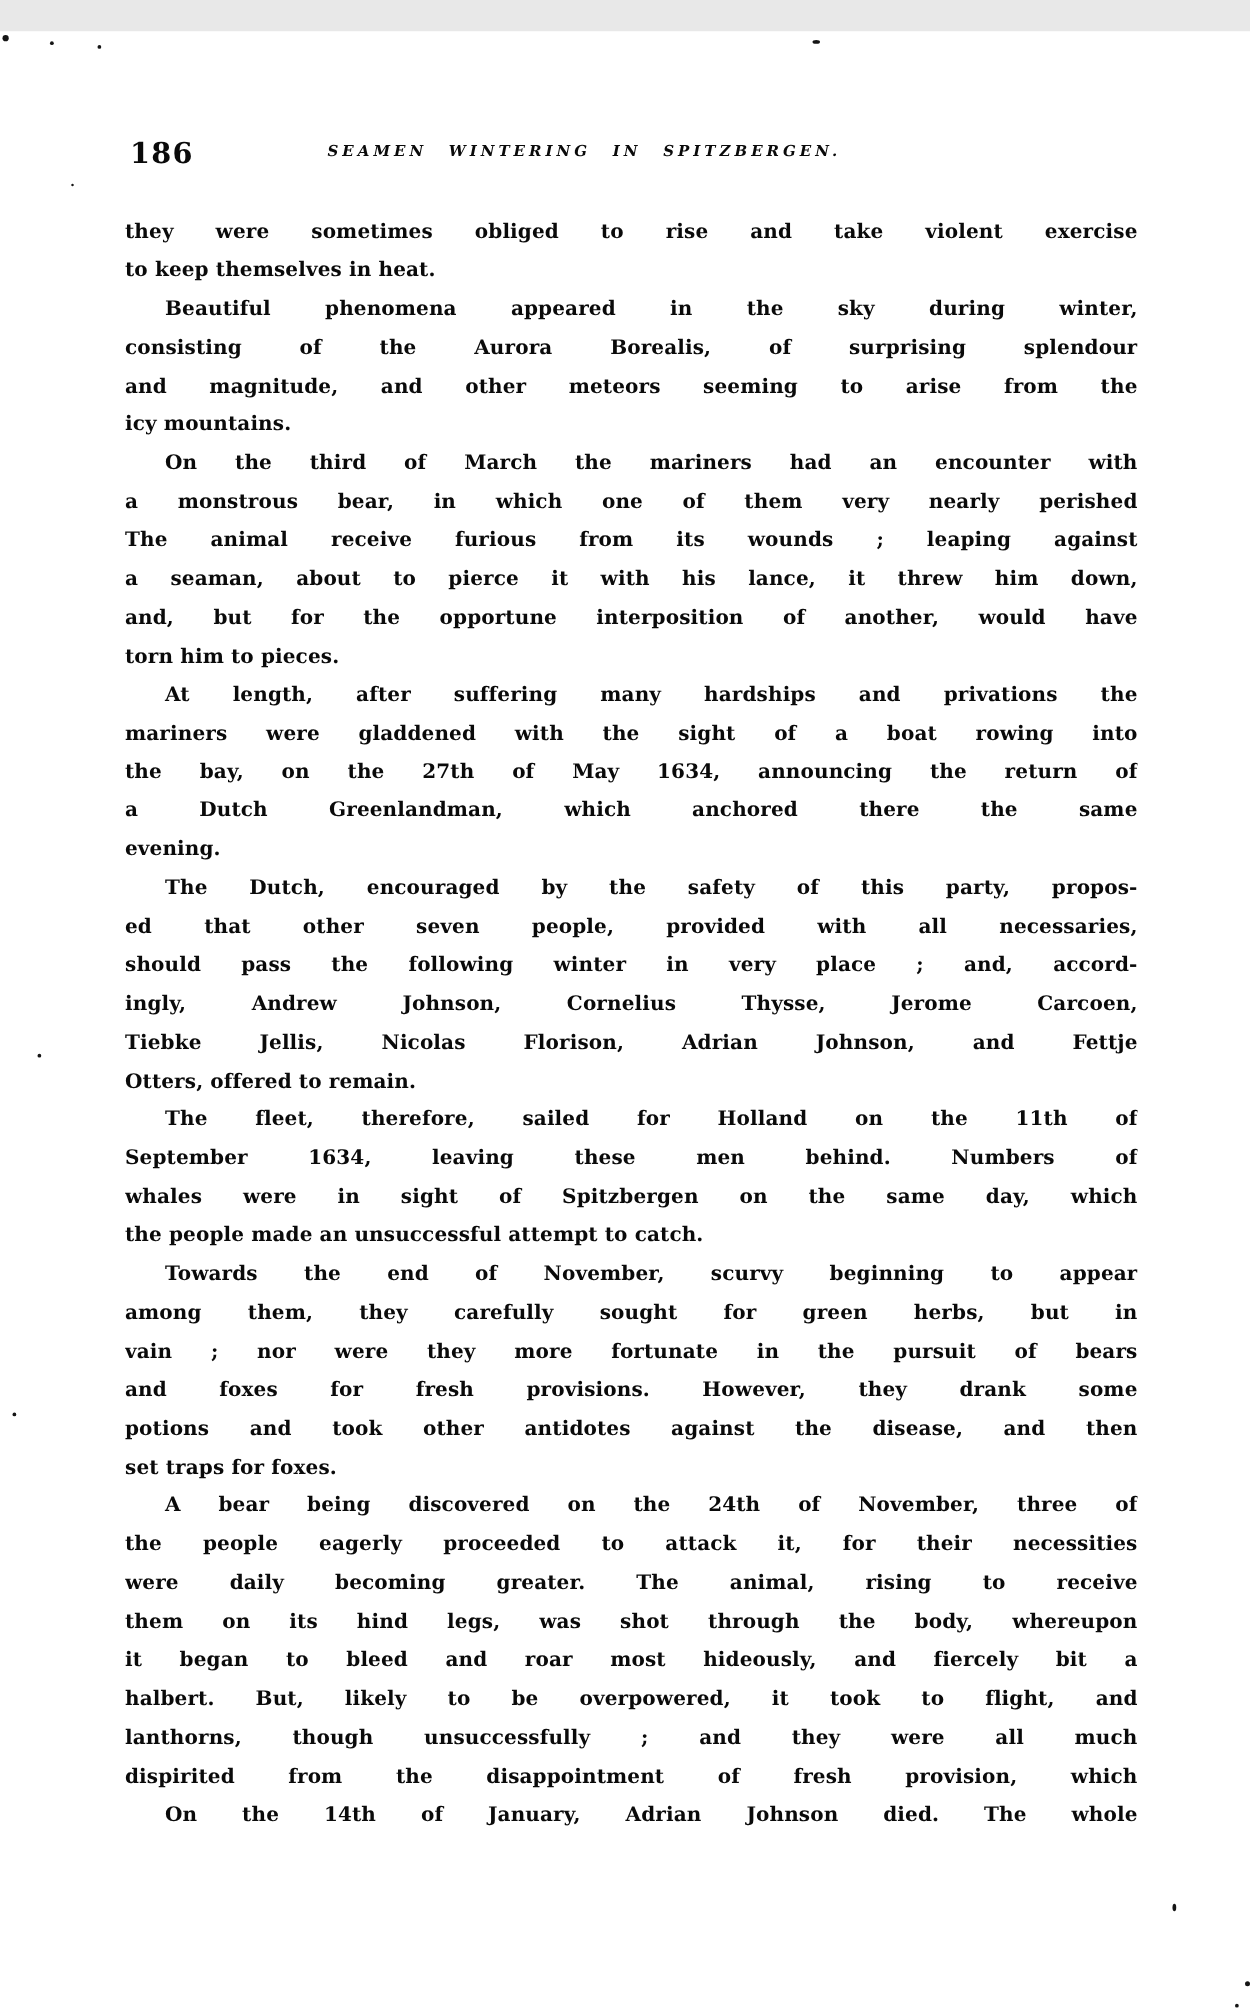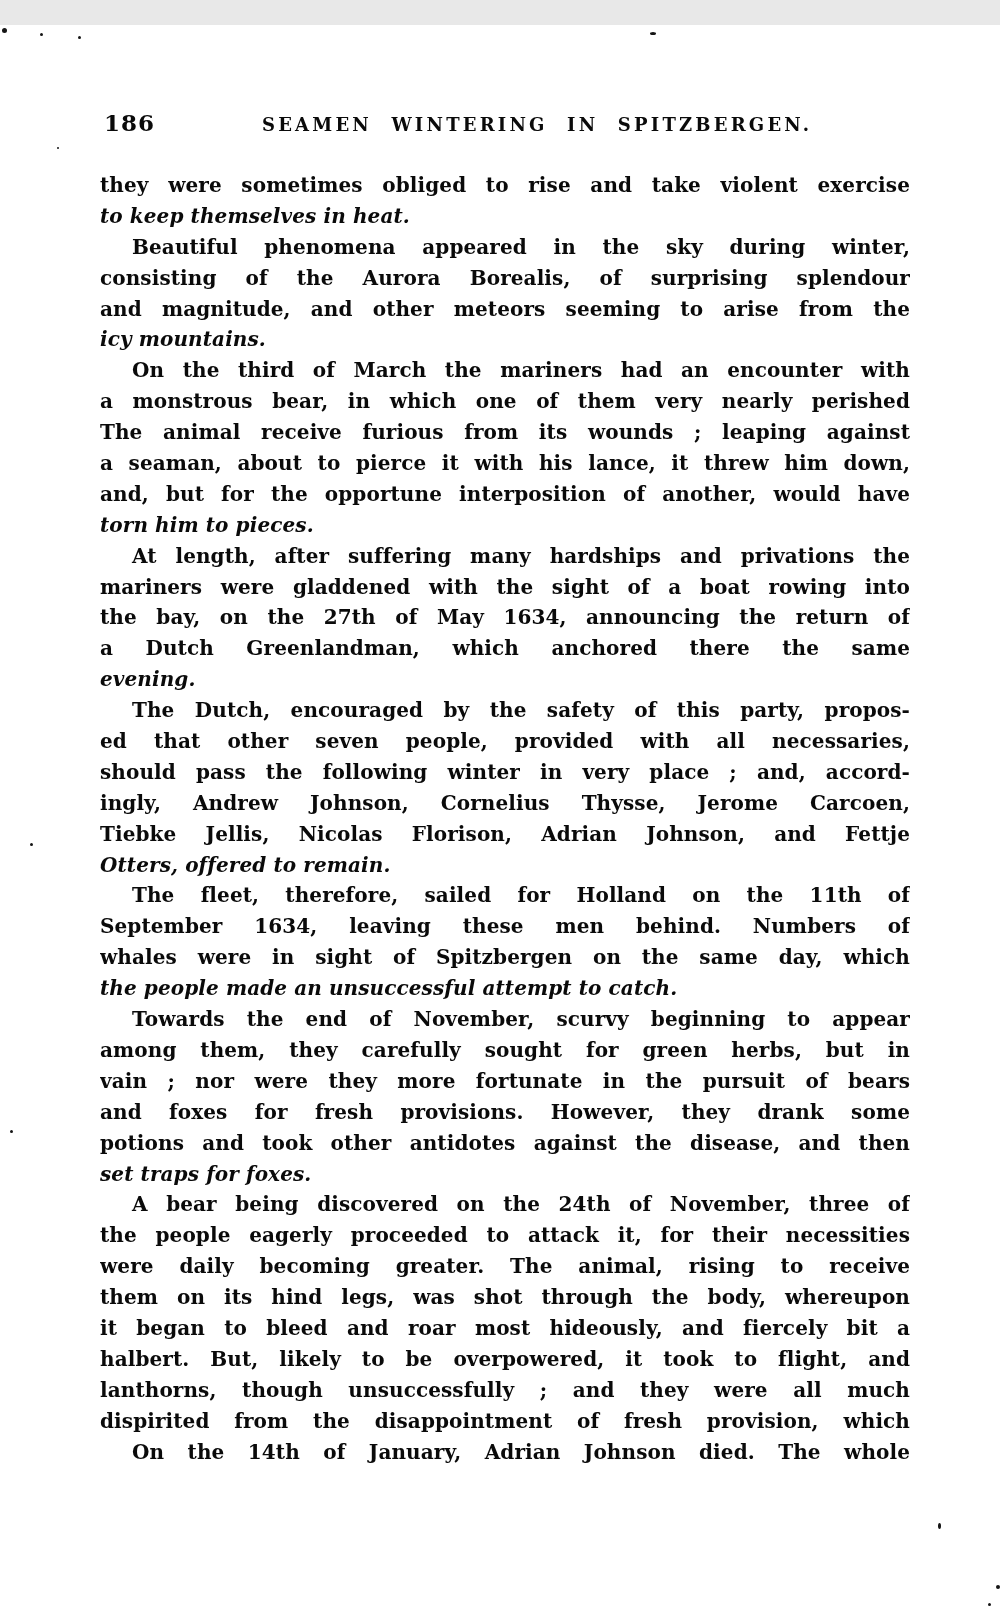--- a/index.html
+++ b/index.html
@@ -29,50 +29,50 @@
     left: 104px;
     top: 0;
     font-size: 23px;
     font-weight: 700;
     letter-spacing: 1px;
   }
   .running-title {
     position: absolute;
     left: 262px;
     top: 5px;
-    font-size: 18px;
+    font-size: 12px;
     font-weight: 700;
     letter-spacing: 3.2px;
     word-spacing: 10px;
     white-space: nowrap;
+    font-style: italic;
   }
   .page-body {
     position: absolute;
     left: 100px;
     top: 145px;
     width: 810px;
   }
   .paragraph {
     margin: 0;
     padding: 0;
   }
   .line {
-    font-size: 20px;
+    font-size: 16px;
     font-weight: 700;
     line-height: 30.9px;
     height: 30.9px;
     text-align: justify;
     text-align-last: justify;
     letter-spacing: 0.1px;
     white-space: normal;
     overflow: hidden;
   }
   .line.last-line {
     text-align-last: left;
-    font-style: italic;
   }
   .line.indent {
     text-indent: 32px;
   }
   
   .speck {
     position: absolute;
     background: #151515;
     border-radius: 50%;
   }

